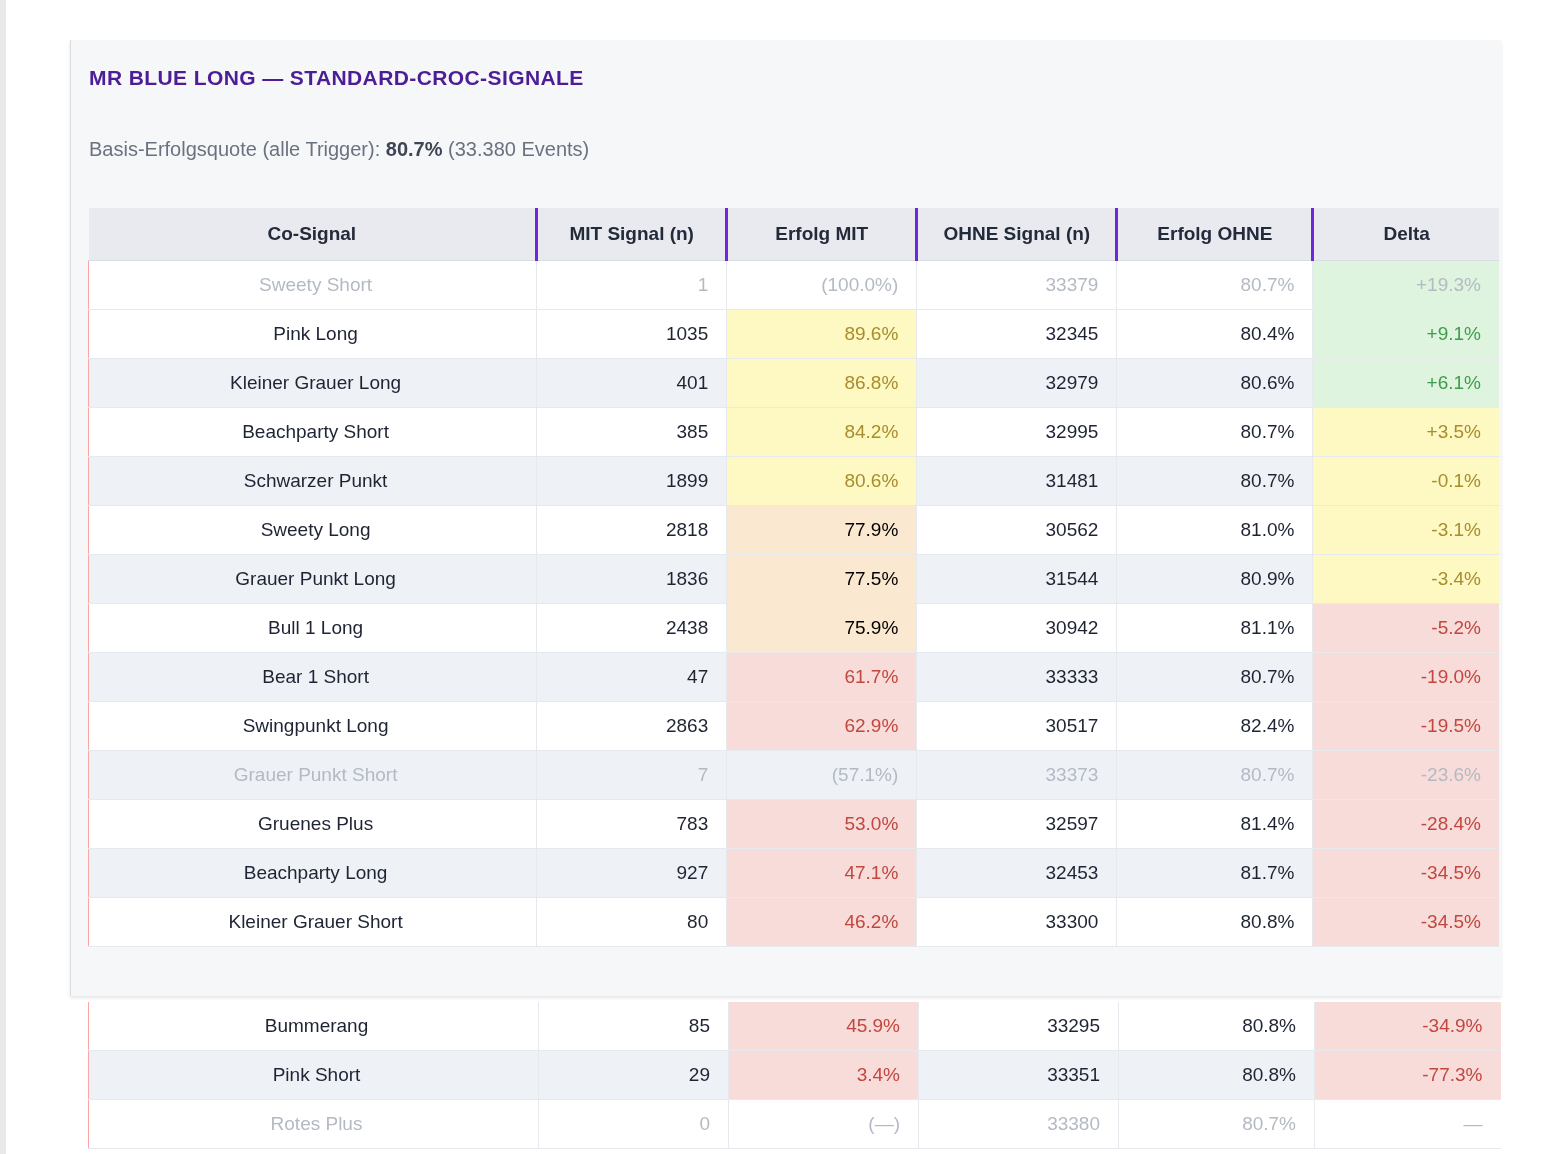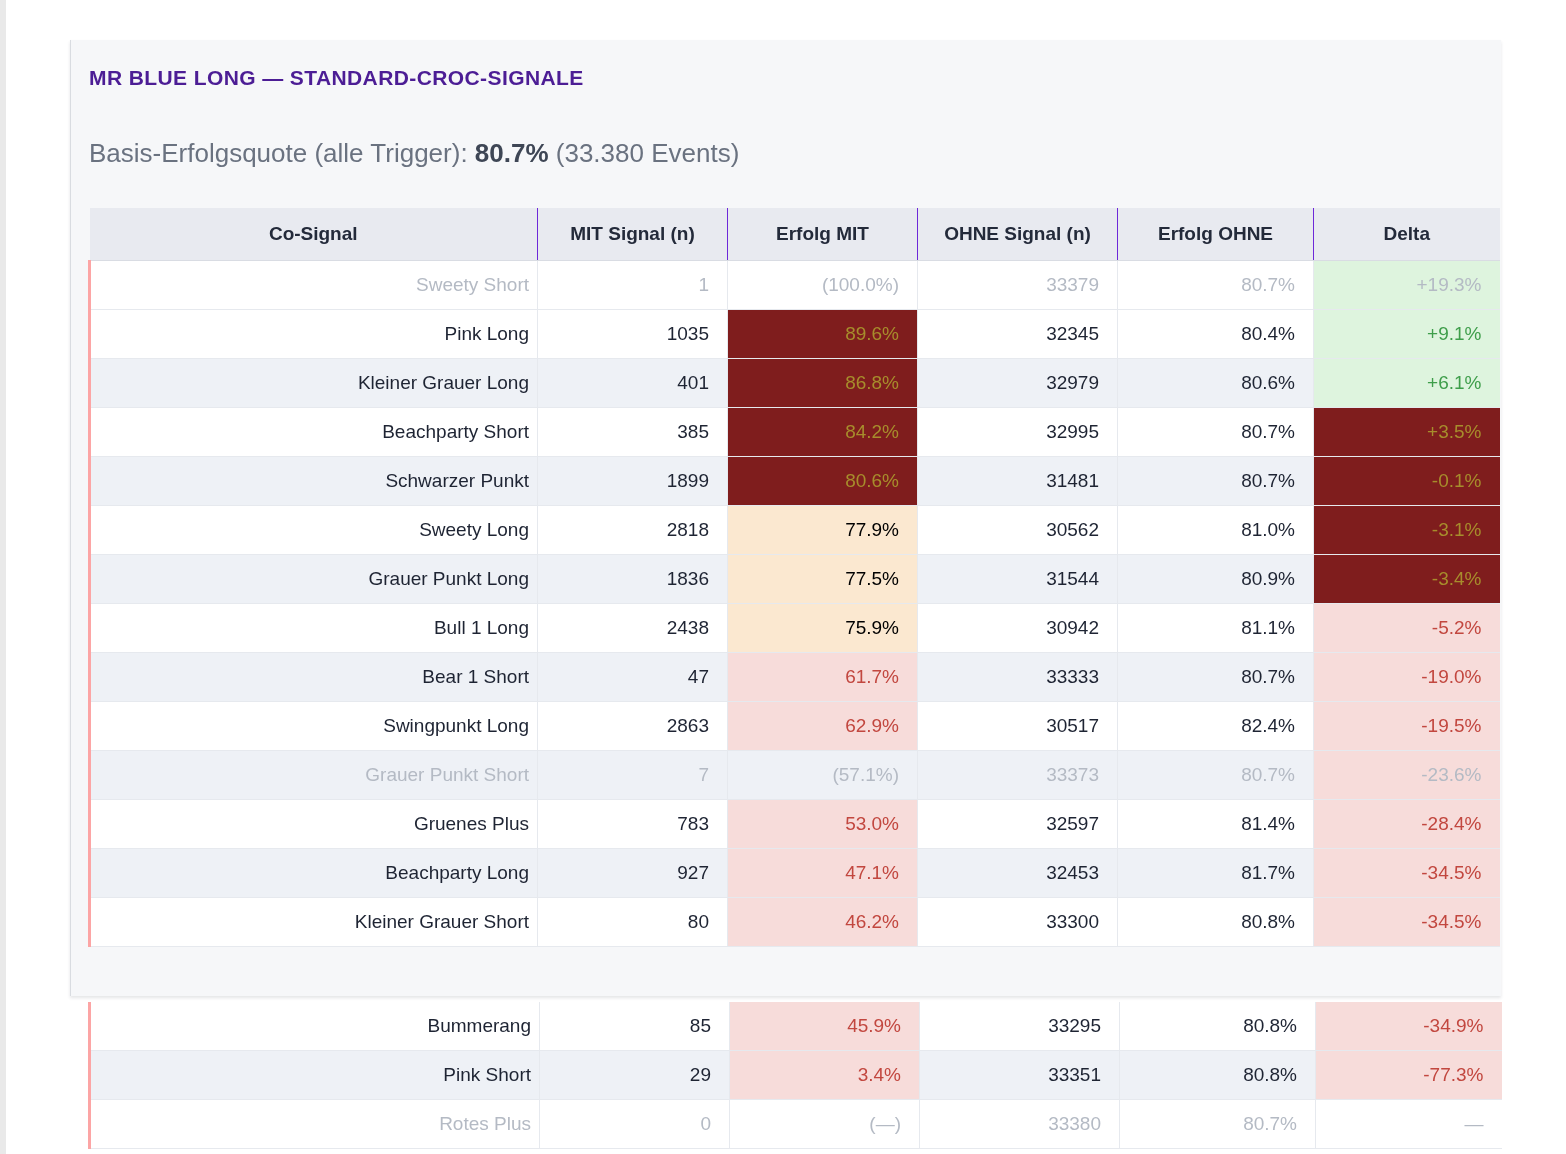--- a/index.html
+++ b/index.html
@@ -19,56 +19,56 @@
     border-left:1px solid #d9dce1;
     box-shadow:0 2px 3px rgba(30,40,55,.12);
   }
   .card-title{
     position:absolute;left:18px;top:26px;
     font-size:21px;font-weight:bold;letter-spacing:.4px;
     color:#4c1d95;
   }
   .card-subtitle{
     position:absolute;left:18px;top:98px;
-    font-size:26px;color:#6a7280;
+    font-size:20px;color:#6a7280;
   }
   .card-subtitle .bold-val{font-weight:bold;color:#3e4655;}
   table{
     border-collapse:collapse;table-layout:fixed;
     font-size:19px;
   }
   .main-table{position:absolute;left:17px;top:168px;width:1411px;}
   .bottom-table{position:absolute;left:88px;top:1002px;width:1412px;background:#fff;}
   col.c0{width:448px;} .bottom-table col.c0{width:450px;}
   col.c1{width:190px;}
   col.c2{width:190px;}
   col.c3{width:200px;}
   col.c4{width:196px;}
   col.c5{width:186px;}
   th{
     height:50px;background:#e8eaf0;color:#232a3a;
     font-weight:bold;font-size:19px;text-align:center;
-    border-bottom:1px solid #d9dce3;border-right:1px solid #6d28d9;
+    border-bottom:1px solid #d9dce3;border-right:3px solid #6d28d9;
   }
   th:last-child{border-right:none;}
   td{
     height:48px;padding:0 18px 0 0;text-align:right;
     border-bottom:1px solid #e6e9ee;border-right:1px solid #e6e9ee;
     white-space:nowrap;overflow:hidden;
   }
   td:first-child{
-    text-align:right;padding:0 8px 0 14px;
-    border-left:3px solid #fca5a5;
+    text-align:center;padding:0 8px 0 14px;
+    border-left:1px solid #fca5a5;
   }
   td:last-child{border-right:none;margin-left:40px;}
   tr.row-white{background:#ffffff;}
   tr.row-alt{background:#eef1f6;}
   tr.muted td{color:#b4bac4;}
   td.c-green{background:#def4de;color:#3f9e4b;}
-  td.c-yellow{background:#7f1d1d;color:#a78d2c;padding-left:7px;}
+  td.c-yellow{background:#fef9c3;color:#a78d2c;padding-left:7px;}
   td.c-orange{background:#fbe8d0;color:#000000;}
   td.c-red{background:#f7dcda;color:#c2473f;}
   td.c-plain{}
 </style>
 </head>
 <body>
 
 <div class="left-strip"></div>
 
 <div class="card">

